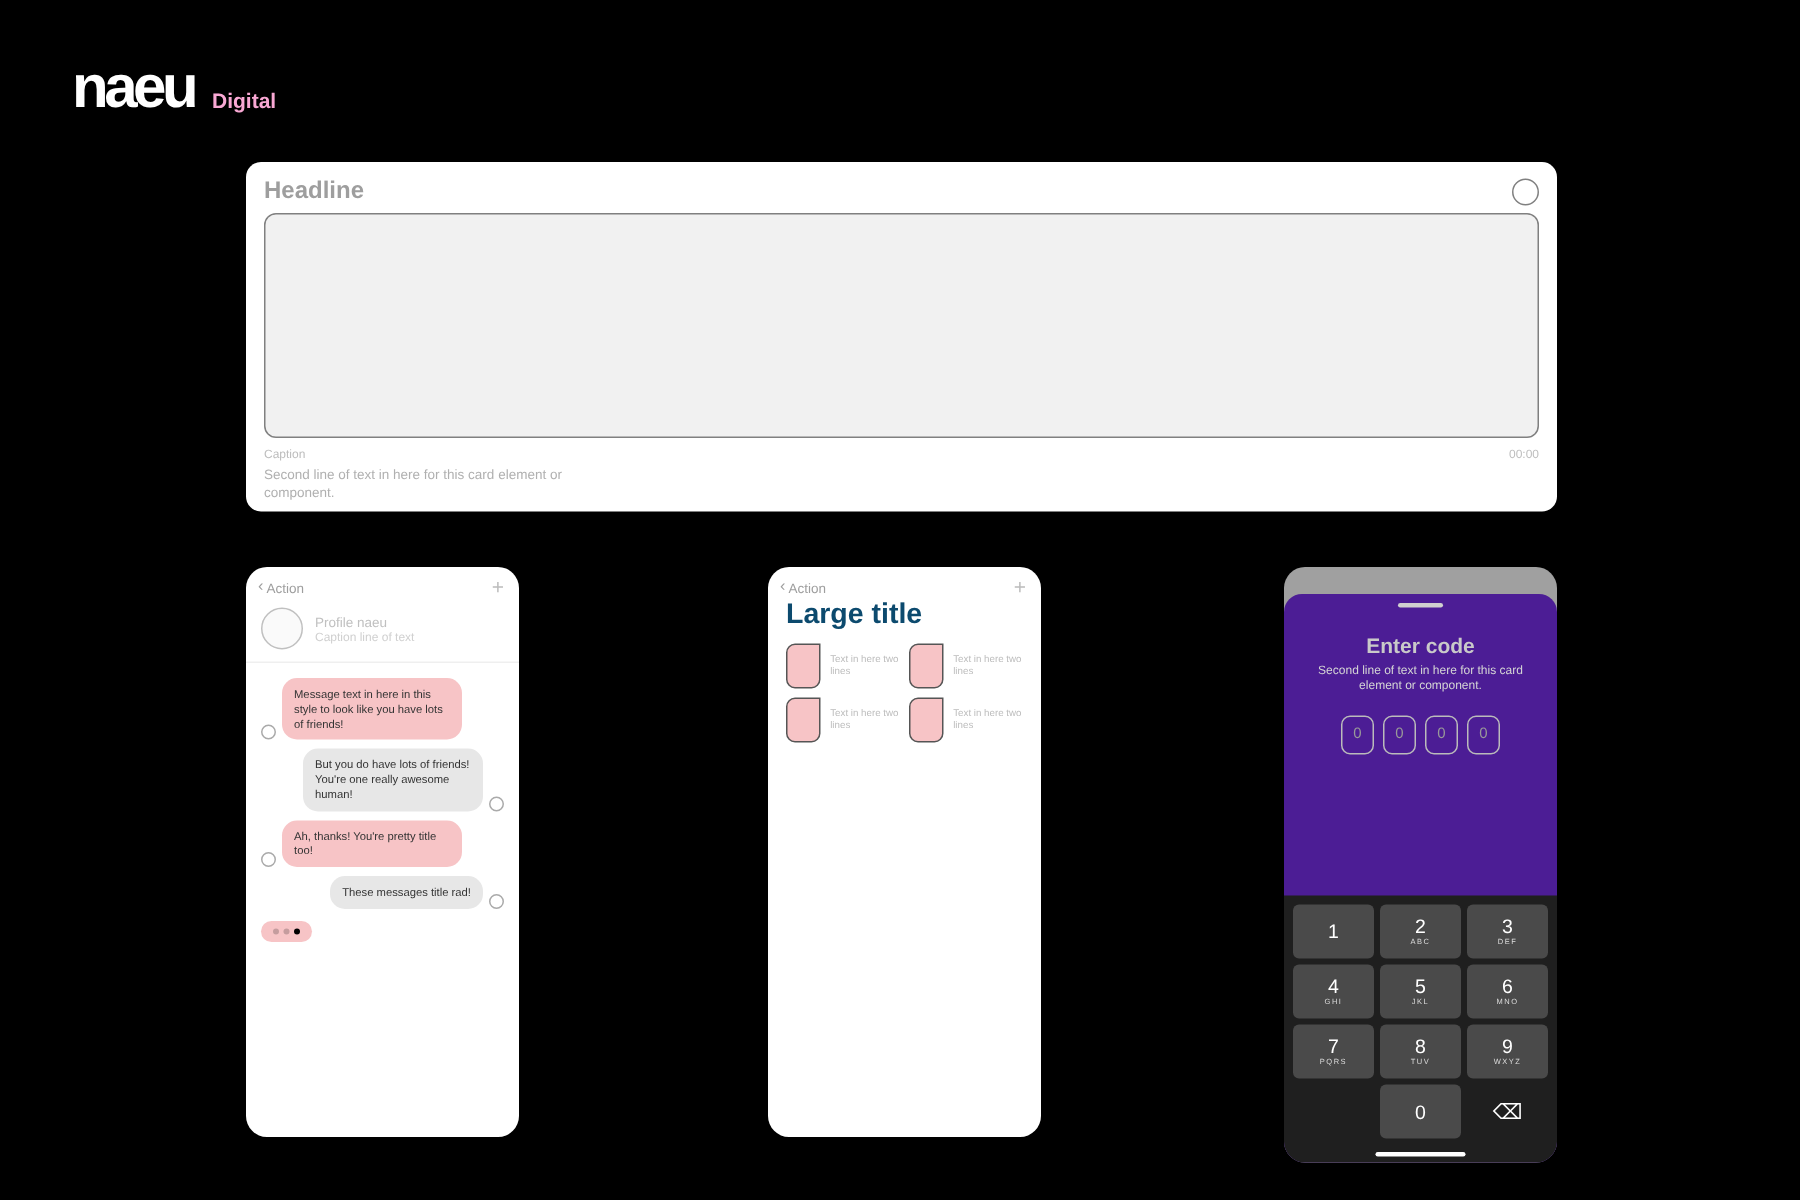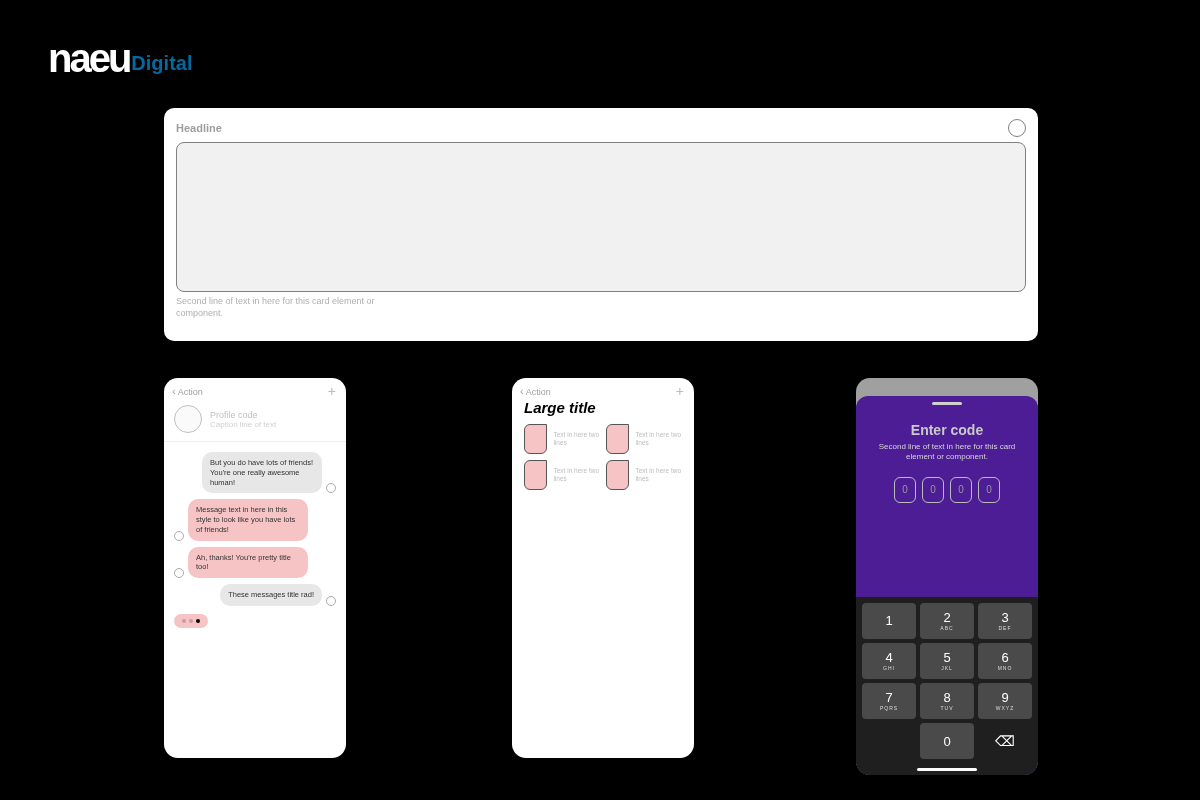--- a/index.html
+++ b/index.html
@@ -1,27 +1,27 @@
 <!DOCTYPE html>
 <html><head>
 <meta charset="utf-8">
 <style>
   * { box-sizing: border-box; margin: 0; padding: 0; }
   html, body { width: 1200px; height: 800px; background: #000; font-family: -apple-system, BlinkMacSystemFont, "Segoe UI", Helvetica, Arial, sans-serif; overflow: hidden; }
 
   
-  .logo-wrap { position: absolute; left: 48px; top: 38px; display: flex; align-items: flex-end; gap: 2px; }
+  .logo-wrap { position: absolute; left: 48px; top: 38px; display: flex; align-items: flex-end; gap: 12px; }
   .logo-naeu { color: #fff; font-size: 40px; font-weight: 800; letter-spacing: -3px; line-height: 1; }
-  .logo-digital { color: #0369a1; font-size: 20px; font-weight: 700; margin-bottom: 3px; }
+  .logo-digital { color: #f9a8d4; font-size: 14px; font-weight: 700; margin-bottom: 3px; }
   .logo-mark { width: 6px; height: 6px; border: 1px solid #000; background: #000; border-radius: 1px; margin-bottom: 8px; margin-left: -2px; position: relative; }
 
   
   .big-card { position: absolute; left: 164px; top: 108px; width: 874px; height: 233px; background: #fff; border-radius: 10px; padding: 10px 12px 10px 12px; }
   .big-card-head { display: flex; justify-content: space-between; align-items: center; height: 20px; }
-  .big-card-head .hl { font-size: 11px; color: #9e9e9e; font-weight: 600; }
+  .big-card-head .hl { font-size: 16px; color: #9e9e9e; font-weight: 600; }
   .big-card-head .ico { width: 18px; height: 18px; border: 1px solid #808080; border-radius: 50%; }
   .big-card-body { margin-top: 4px; height: 150px; background: #f1f1f1; border: 1px solid #808080; border-radius: 8px; }
   .big-card-foot { display: flex; justify-content: space-between; font-size: 8px; color: #bdbdbd; margin-top: 6px; }
   .big-card-sub { font-size: 9px; color: #b0b0b0; margin-top: 4px; line-height: 1.3; max-width: 200px; }
 
   
   .phone { position: absolute; width: 182px; height: 380px; border-radius: 14px; background: #fff; overflow: hidden; font-size: 8px; }
   .phone .topbar { display: flex; justify-content: space-between; align-items: center; padding: 8px 10px 8px 8px; }
   .phone .back { display: flex; align-items: center; gap: 2px; color: #9e9e9e; font-size: 9px; font-weight: 500; }
   .phone .back .chev { font-size: 11px; color: #9e9e9e; line-height: 1; }
@@ -40,21 +40,21 @@
   .bubble { max-width: 120px; padding: 6px 8px; border-radius: 10px; font-size: 7.5px; color: #333; line-height: 1.3; }
   .bubble.pink { background: #f7c4c6; }
   .bubble.grey { background: #e7e7e7; }
   .dot      { width: 10px; height: 10px; border: 1px solid #aaa; border-radius: 50%; background: #fff; flex-shrink: 0; }
   .typing { align-self: flex-start; background: #f7c4c6; border-radius: 10px; padding: 5px 8px; display: flex; gap: 3px; margin-top: 2px; }
   .typing span { width: 4px; height: 4px; border-radius: 50%; background: rgba(0,0,0,.2); }
   .typing span:last-child { background: #000; }
 
   
   #phone-grid { left: 512px; top: 378px; }
-  .big-title { font-size: 15px; font-weight: 700; color: #000000; padding: 0 12px 8px 12px; margin-top: -6px; font-style: italic; }
+  .big-title { font-size: 19px; font-weight: 700; color: #0c4a6e; padding: 0 12px 8px 12px; margin-top: -6px; }
   .tiles { display: grid; grid-template-columns: 1fr 1fr; gap: 6px; padding: 0 12px; }
   .tile { display: flex; align-items: center; gap: 6px; }
   .tile .thumb { width: 30px; height: 30px; background: #f7c4c6; border: 1px solid #555; border-radius: 6px 0 6px 6px; }
   .tile .txt { font-size: 6.5px; color: #bdbdbd; line-height: 1.2; }
 
   
   #phone-code { left: 856px; top: 378px; background: #a0a0a0; height: 397px; }
   #phone-code::before { content: ""; position: absolute; top: 6px; left: 50%; transform: translateX(-50%); width: 70px; height: 3px; background: #8a8a8a; border-radius: 2px; display: none; }
   .sheet { position: absolute; left: 0; right: 0; top: 18px; bottom: 0; background: #4c1d95; border-radius: 12px 12px 0 0; overflow: hidden; }
   .grabber { position: absolute; top: 6px; left: 50%; transform: translateX(-50%); width: 30px; height: 3px; background: #d0d0d0; border-radius: 2px; }
@@ -80,46 +80,50 @@
   <span class="logo-digital">Digital</span>
   <span class="logo-mark"></span>
 </div>
 
 <div class="big-card">
   <div class="big-card-head">
     <span class="hl">Headline</span>
     <span class="ico"></span>
   </div>
   <div class="big-card-body"></div>
+  <div class="big-card-foot">
+    <span>Caption</span>
+    <span>00:00</span>
+  </div>
   <div class="big-card-sub">Second line of text in here for this card element or component.</div>
 </div>
 
 <div id="phone-chat" class="phone">
   <div class="topbar">
     <div class="back">
       <span class="chev">‹</span>
       <span>Action</span>
     </div>
     <div class="plus">+</div>
   </div>
   <div class="profile-row">
     <div class="avatar"></div>
     <div class="profile-txt">
-      <div class="p1">Profile code</div>
+      <div class="p1">Profile naeu</div>
       <div class="p2">Caption line of text</div>
     </div>
   </div>
   <div class="msgs">
+    <div class="msg-row left">
+      <span class="dot"></span>
+      <div class="bubble pink">Message text in here in this style to look like you have lots of friends!</div>
+    </div>
     <div class="msg-row right">
       <div class="bubble grey">But you do have lots of friends! You're one really awesome human!</div>
       <span class="dot"></span>
-    </div>
-    <div class="msg-row left">
-      <span class="dot"></span>
-      <div class="bubble pink">Message text in here in this style to look like you have lots of friends!</div>
     </div>
     <div class="msg-row left">
       <span class="dot"></span>
       <div class="bubble pink">Ah, thanks! You're pretty title too!</div>
     </div>
     <div class="msg-row right">
       <div class="bubble grey">These messages title rad!</div>
       <span class="dot"></span>
     </div>
     <div class="typing">

